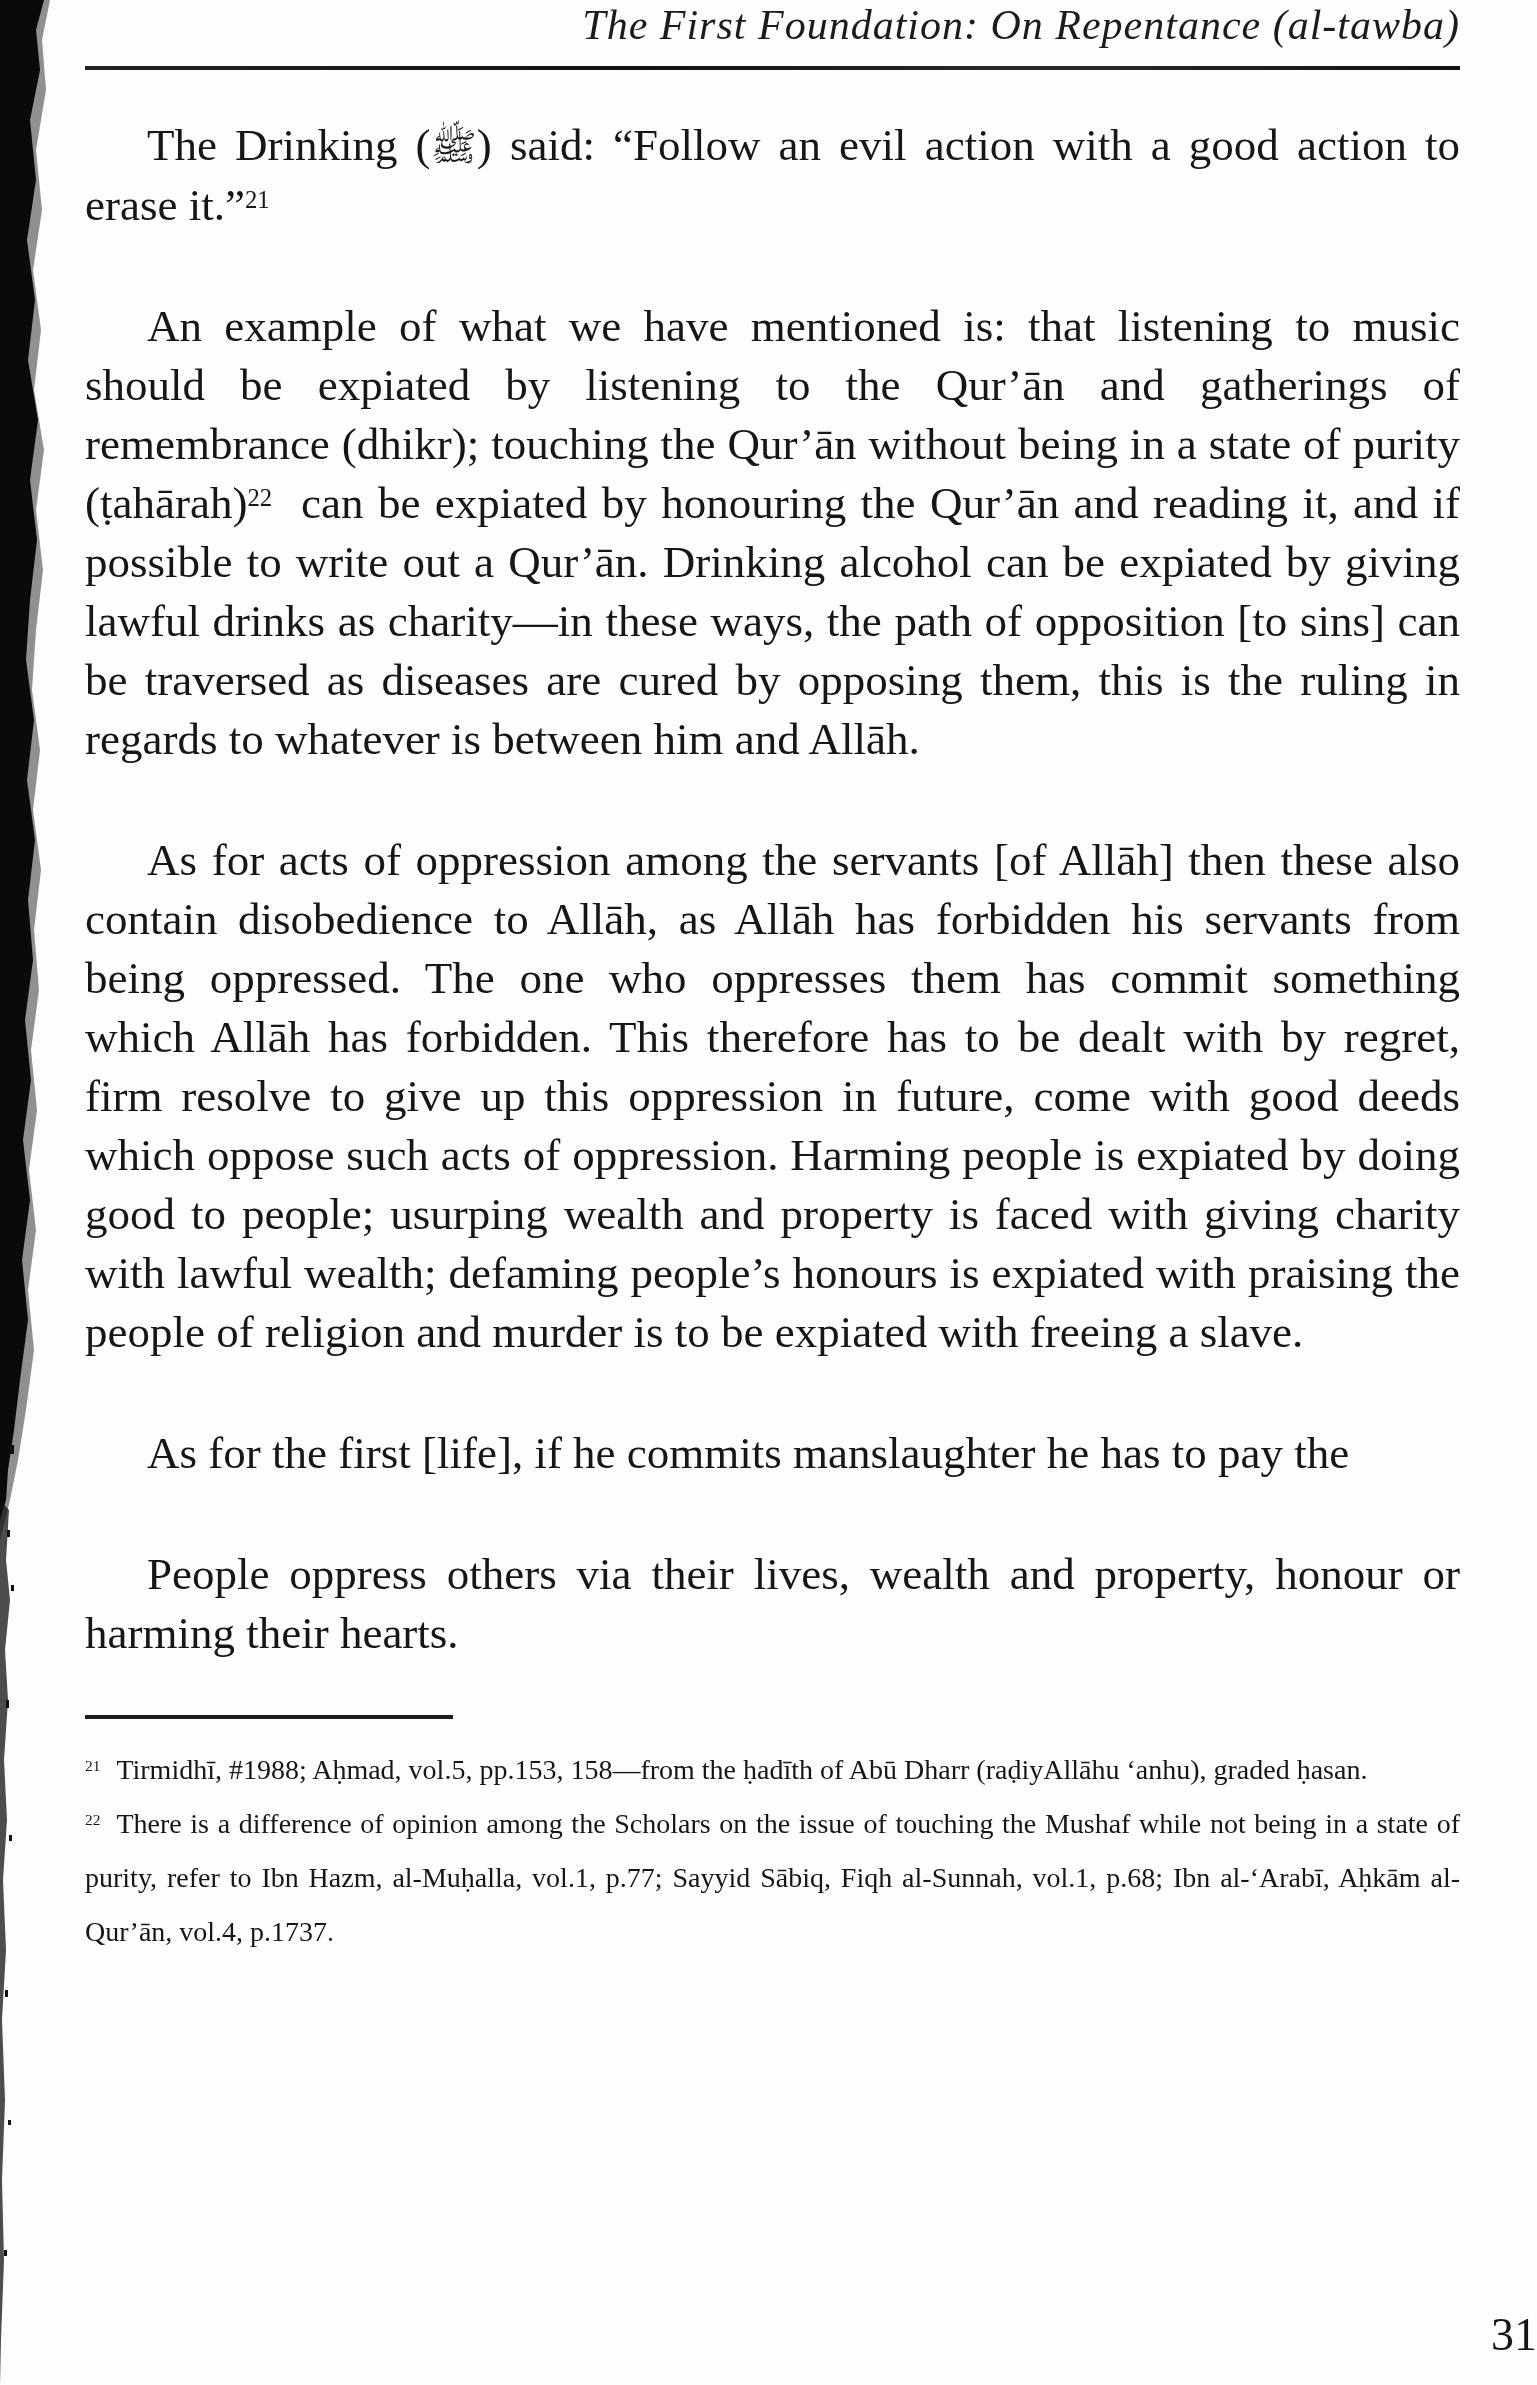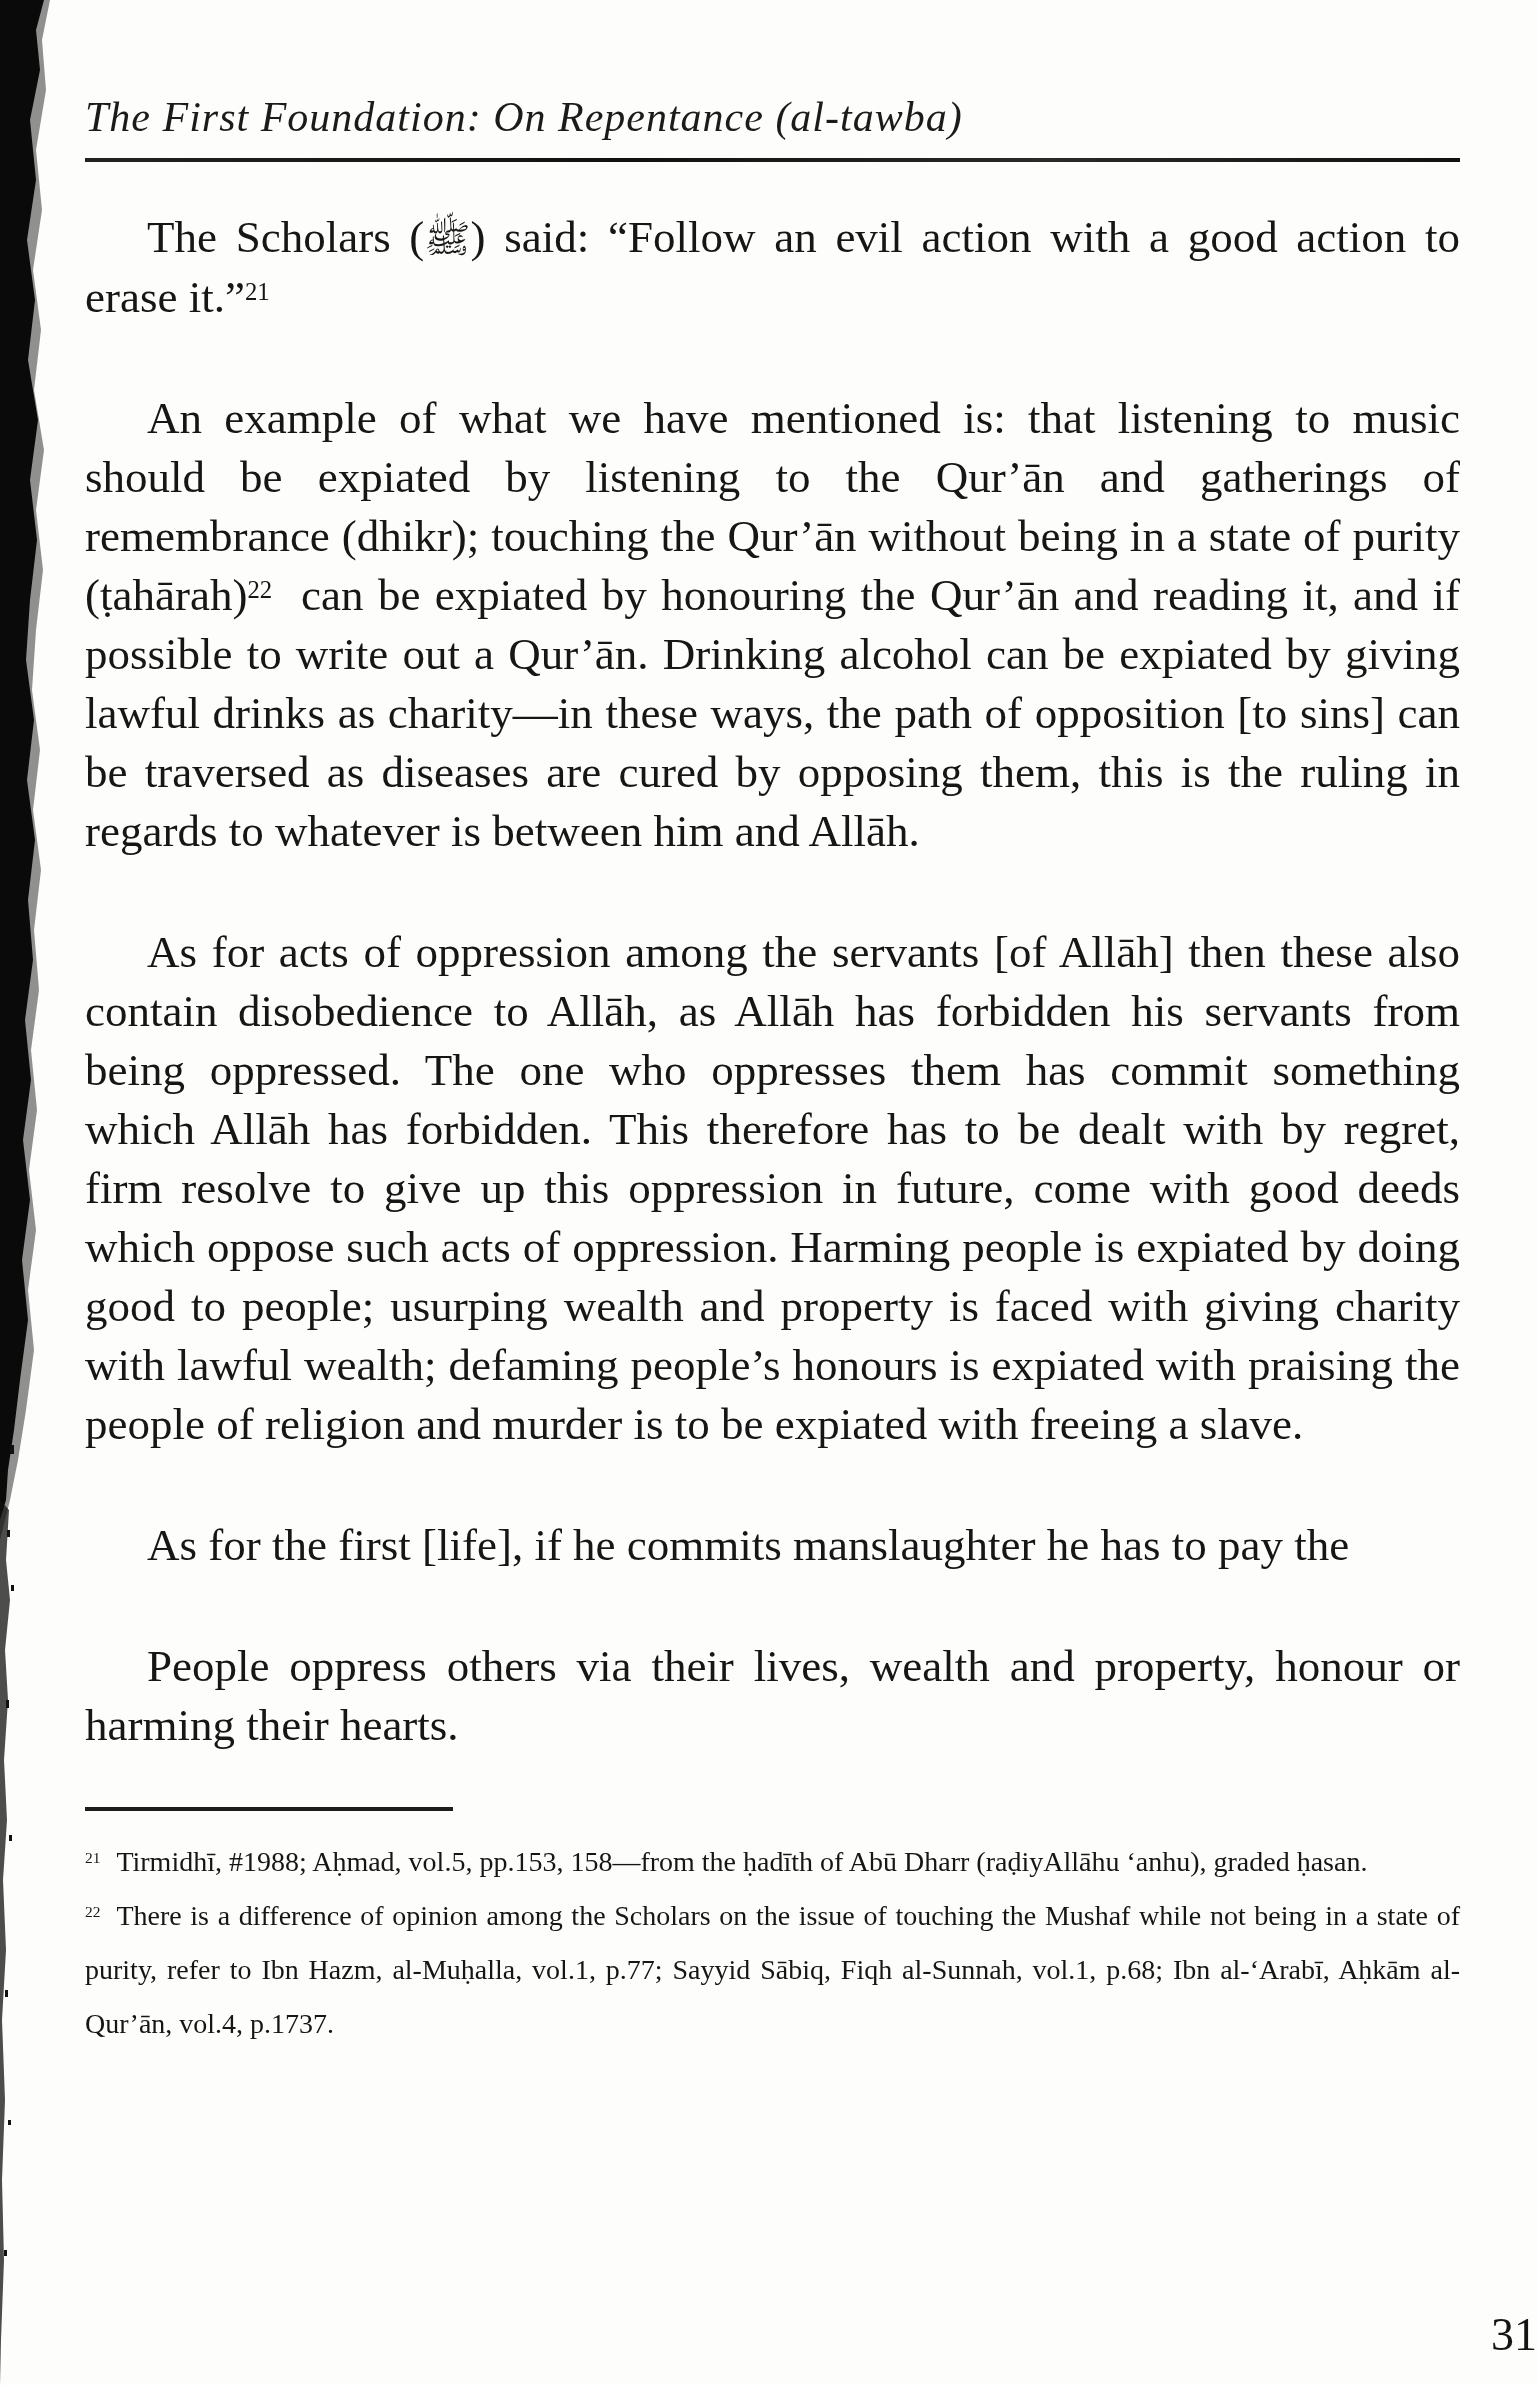--- a/index.html
+++ b/index.html
@@ -17,22 +17,21 @@
   }
   .scan-edge {
     position: absolute; left: 0; top: 0; width: 60px; height: 2385px;
     pointer-events: none;
   }
   .content {
     position: absolute;
     left: 85px; right: 77px; top: 0;
   }
   .chapter-title {
-    margin-top: 92px;
-    text-align: left;
+    text-align: right;
     font-style: italic;
     font-size: 42px;
     line-height: 50px;
     letter-spacing: 1px;
     color: #1b1b1b;
   }
   .header-rule {
     border: none;
     height: 4px;
     background: linear-gradient(to right, #222 0%, #111 40%, #2a2a2a 70%, #111 100%);
@@ -106,21 +105,21 @@
     </g>
   </svg>
 
   <div class="content">
 
     <div class="chapter-title">The First Foundation: On Repentance (al-tawba)</div>
 
     <hr class="header-rule">
 
     <div class="body-text">
-        <p class="para"><span class="plain">The Scholars (</span><span class="honorific">ﷺ</span><span class="plain">) said: “Follow an evil action with a good action to erase it.”</span><sup class="sup">21</sup></p>
+        <p class="para"><span class="plain">The Drinking (</span><span class="honorific">ﷺ</span><span class="plain">) said: “Follow an evil action with a good action to erase it.”</span><sup class="sup">21</sup></p>
         <p class="para"><span class="plain">An example of what we have mentioned is: that listening to music should be expiated by listening to the Qur’ān and gatherings of remembrance (</span><span class="i">dhikr</span><span class="plain">); touching the Qur’ān without being in a state of purity (</span><span class="i">ṭahārah</span><span class="plain">)</span><sup class="sup">22</sup><span class="plain">&nbsp; can be expiated by honouring the Qur’ān and reading it, and if possible to write out a Qur’ān. Drinking alcohol can be expiated by giving lawful drinks as charity—in these ways, the path of opposition [to sins] can be traversed as diseases are cured by opposing them, this is the ruling in regards to whatever is between him and Allāh.</span></p>
         <p class="para"><span class="plain">As for acts of oppression among the servants [of Allāh] then these also contain disobedience to Allāh, as Allāh has forbidden his servants from being oppressed. The one who oppresses them has commit something which Allāh has forbidden. This therefore has to be dealt with by regret, firm resolve to give up this oppression in future, come with good deeds which oppose such acts of oppres­sion. Harming people is expiated by doing good to people; usurping wealth and property is faced with giving charity with lawful wealth; defaming people’s honours is expiated with praising the people of religion and murder is to be expiated with freeing a slave.</span></p>
         <p class="para"><span class="plain">As for the first [life], if he commits manslaughter he has to pay the</span></p>
         <p class="para"><span class="plain">People oppress others via their lives, wealth and property, honour or harming their hearts.</span></p>
       </div>
 
     <div class="footnotes">
       <hr class="footnote-rule">
       <div>
           <p class="fn"><sup class="fn-marker">21</sup><span class="plain">Tirmidhī, #1988; Aḥmad, vol.5, pp.153, 158—from the ḥadīth of Abū Dharr (</span><span class="i">raḍiyAllāhu ‘anhu</span><span class="plain">), graded ḥasan.</span></p>

